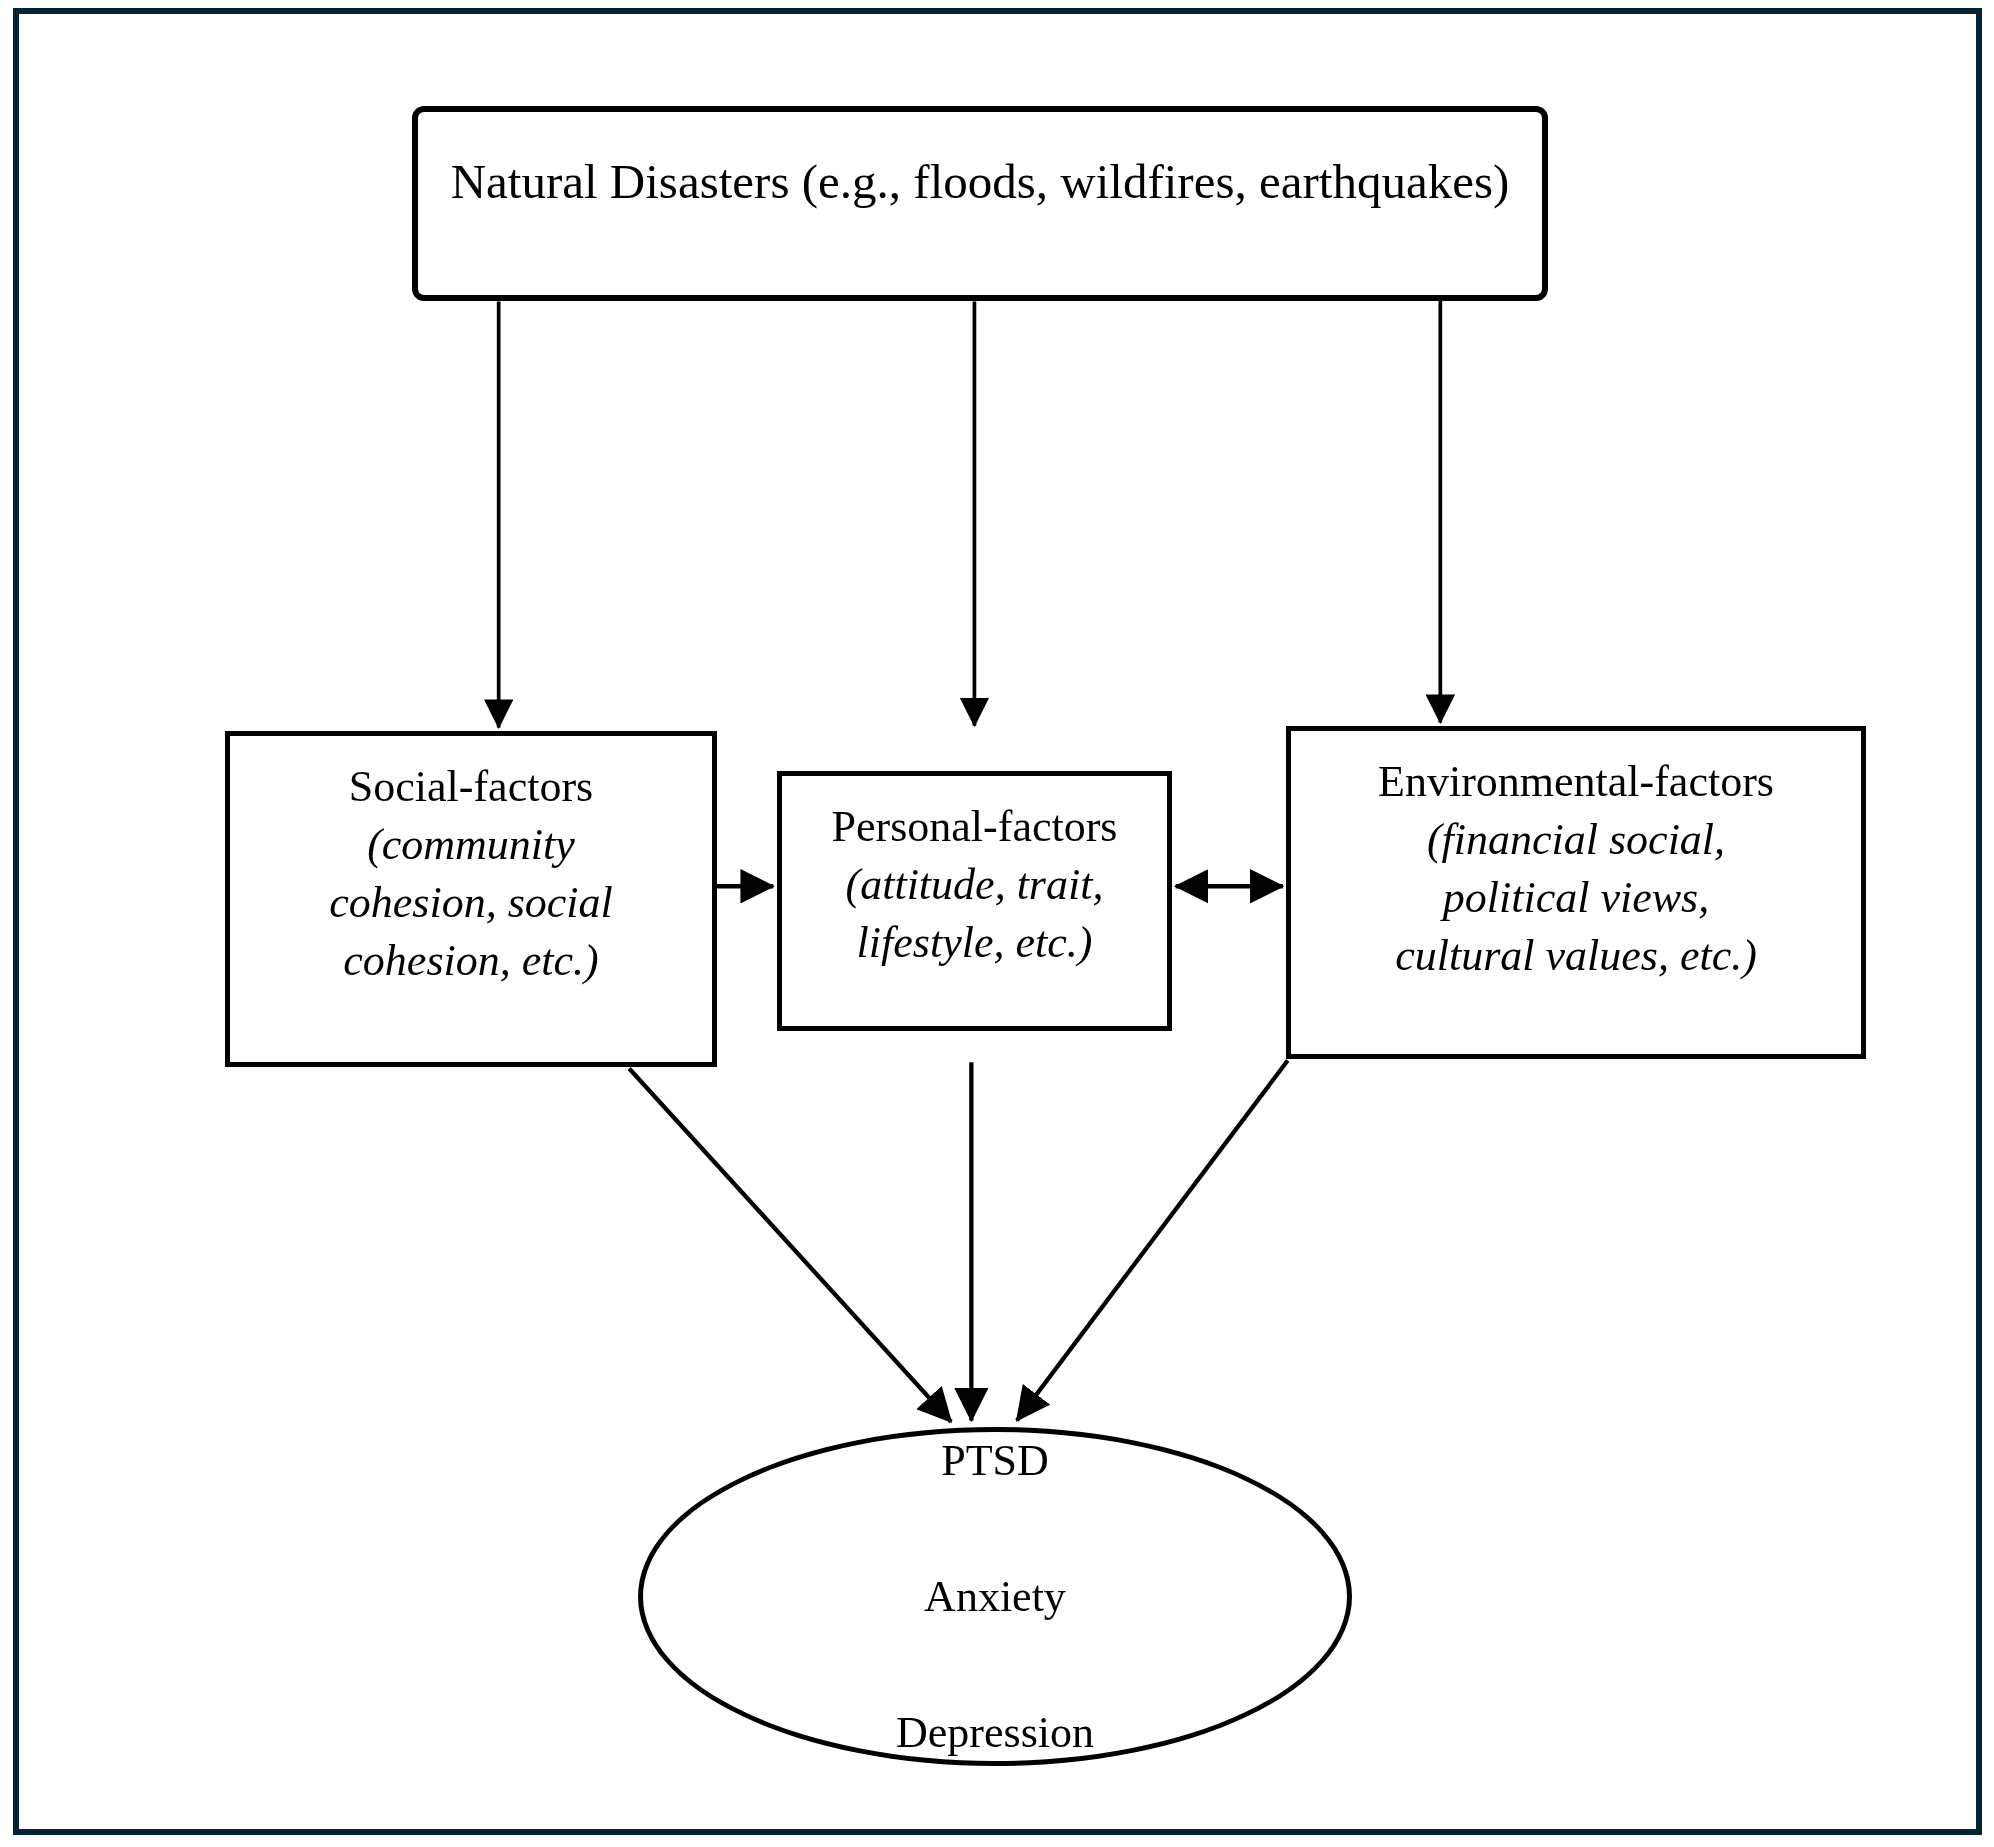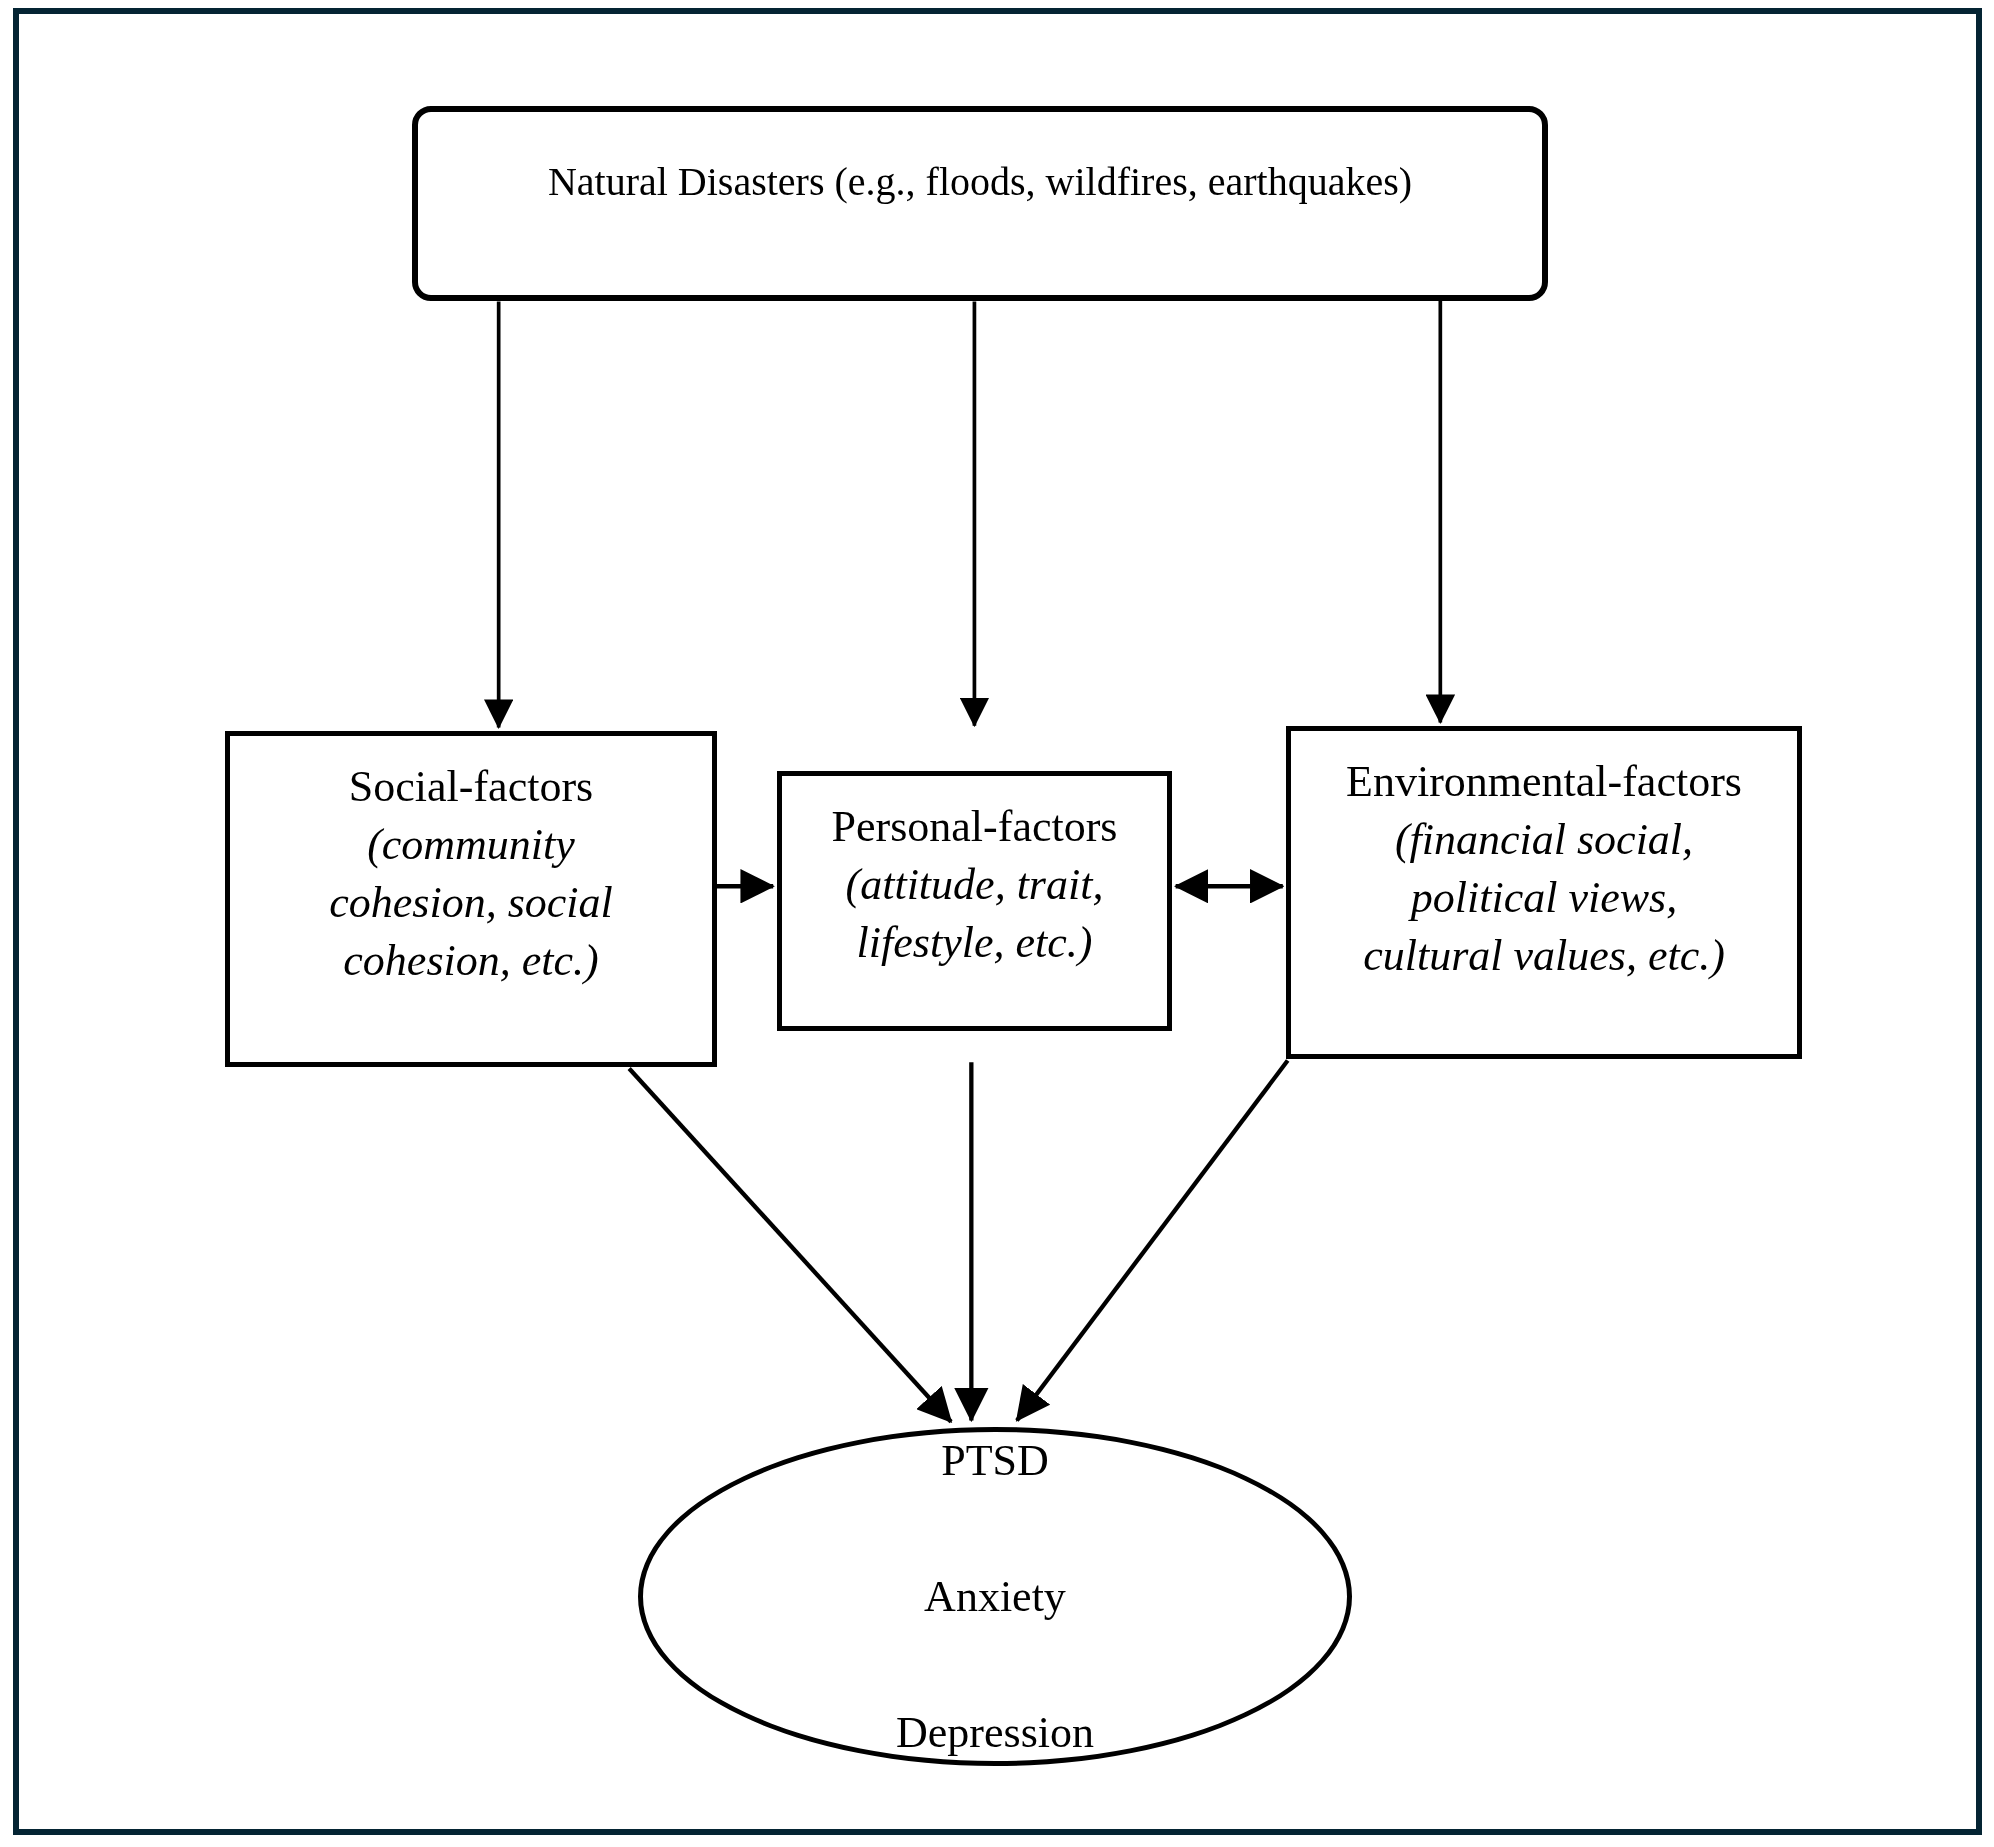--- a/index.html
+++ b/index.html
@@ -40,34 +40,34 @@
     background: #ffffff;
     border: 5.5px solid #000000;
     text-align: center;
   }
   .top-box {
     left: 412px;
     top: 106px;
     width: 1136px;
     height: 195px;
     border-width: 6.2px;
-    border-radius: 19px;
-    font-size: 40px;
+    border-radius: 12px;
+    font-size: 49px;
     line-height: 55px;
     padding-top: 42px;
   }
   .factor-box {
     font-size: 44px;
     line-height: 58px;
     padding-top: 22px;
   }
   .factor-box .detail { font-style: italic; }
   #box-social      { left: 225px;  top: 731px; width: 492px; height: 336px; }
   #box-personal    { left: 777px; top: 771px; width: 395px; height: 260px; }
-  #box-environment { left: 1286px; top: 726px; width: 516px; height: 333px; }
+  #box-environment { left: 1286px; top: 726px; width: 580px; height: 333px; }
   .outcome-ellipse {
     left: 638px;
     top: 1427px;
     width: 714px;
     height: 339px;
     border-radius: 50%;
     display: flex;
     flex-direction: column;
     justify-content: space-between;
     font-size: 44px;

